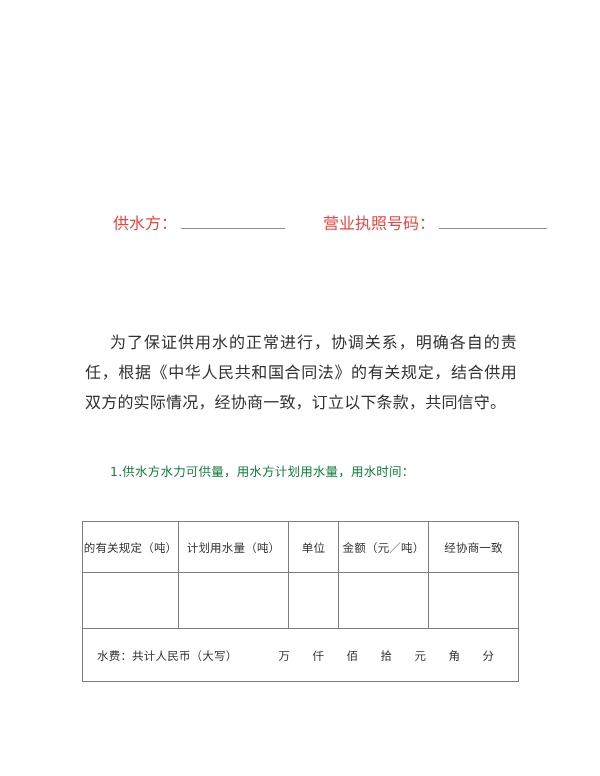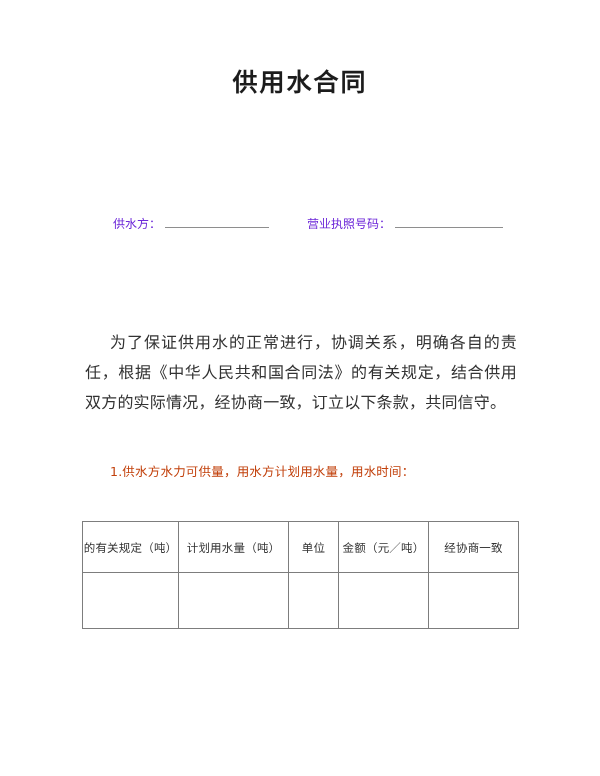--- a/index.html
+++ b/index.html
@@ -34,22 +34,22 @@
     font-weight: 700;
     letter-spacing: 2px;
     color: #1c1c1c;
     font-family: "DejaVu Serif", "Liberation Serif", serif;
   }
 
   
   .field-row {
     position: absolute;
     left: 113px;
-    font-size: 12px;
-    color: #6d28d9;
+    font-size: 16px;
+    color: #ef4444;
     white-space: nowrap;
     line-height: 1;
   }
   .field-row.row-supplier { top: 216px; }
   .field-row.row-user     { top: 282px; }
 
   .field-label {
     display: inline-block;
     vertical-align: baseline;
   }
@@ -83,21 +83,21 @@
   }
 
   
   .clause {
     position: absolute;
     left: 85px;
     top: 462px;
     width: 432px;
     font-size: 12.5px;
     line-height: 20px;
-    color: #c2410c;
+    color: #15803d;
     text-indent: 25px;
     letter-spacing: 0.2px;
   }
 
   
   .water-table {
     position: absolute;
     left: 82px;
     top: 521px;
     width: 436px;
@@ -138,21 +138,20 @@
     display: inline-block;
     width: 34px;
     text-align: center;
   }
 </style>
 </head>
 <body>
 
 <div class="page">
 
-  <div class="doc-title">供用水合同</div>
 
   <div class="field-row row-supplier">
     <span class="field-label">供水方：</span><span class="blank-line blank-short"></span><span class="field-gap"></span><span class="field-label">营业执照号码：</span><span class="blank-line blank-long"></span>
   </div>
 
 
   <div class="paragraph">为了保证供用水的正常进行，协调关系，明确各自的责任，根据《中华人民共和国合同法》的有关规定，结合供用双方的实际情况，经协商一致，订立以下条款，共同信守。</div>
 
   <div class="clause">1.供水方水力可供量，用水方计划用水量，用水时间：</div>
 
@@ -172,16 +171,22 @@
         <td>金额（元／吨）</td>
         <td>经协商一致</td>
       </tr>
       <tr class="data-row">
         <td></td>
         <td></td>
         <td></td>
         <td></td>
         <td></td>
       </tr>
+      <tr class="total-row">
+        <td class="total-cell" colspan="5">
+          <span class="total-label">水费：共计人民币（大写）</span>
+          <span class="currency-units"><span>万</span><span>仟</span><span>佰</span><span>拾</span><span>元</span><span>角</span><span>分</span></span>
+        </td>
+      </tr>
     </tbody>
   </table>
 
 </div>
 
 </body></html>

